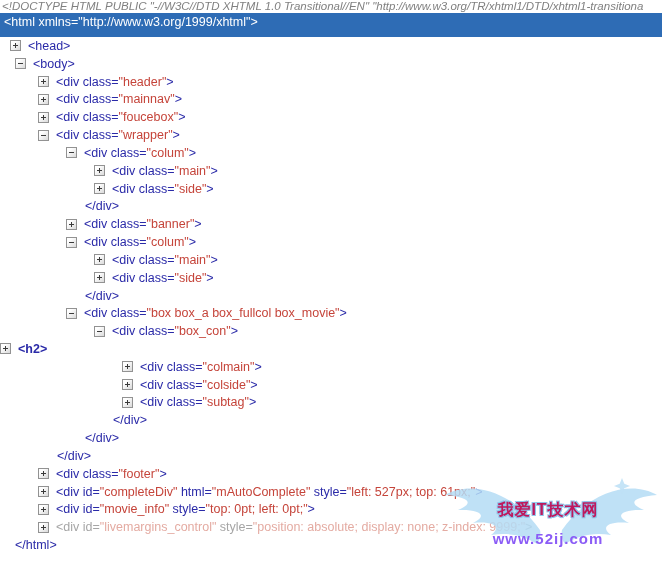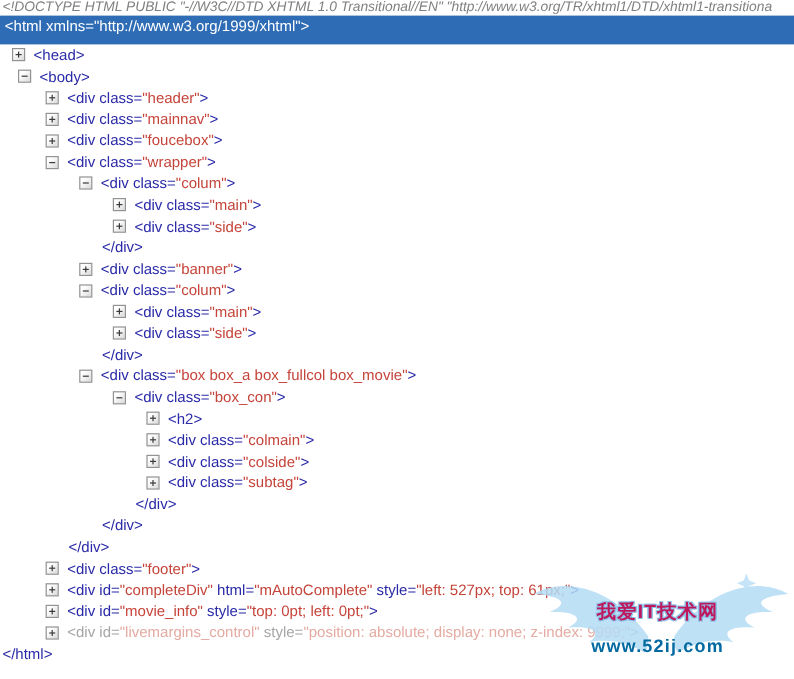--- a/index.html
+++ b/index.html
@@ -81,21 +81,21 @@
       -1px 1px 0 #8fc5eb, 1px 1px 0 #8fc5eb;
     white-space: nowrap;
   }
   .wm-url {
     position: absolute;
     left: 0; right: 6px; top: 62px;
     text-align: center;
     font-size: 15px;
     font-weight: bold;
     letter-spacing: 1px;
-    color: #0369a1;
+    color: #8b5cf6;
     white-space: nowrap;
   }
 </style>
 </head>
 <body>
 
 <div class="doctype-row">&lt;!DOCTYPE HTML PUBLIC "-//W3C//DTD XHTML 1.0 Transitional//EN" "http://www.w3.org/TR/xhtml1/DTD/xhtml1-transitiona</div>
 
 <div class="selected-row">&lt;html xmlns="http://www.w3.org/1999/xhtml"&gt;</div>
 
@@ -110,32 +110,32 @@
     <div class="row" style="padding-left: 94px;"><span class="toggle plus"></span><span class="code"><span class="tag">&lt;div class=</span><span class="val">"main"</span><span class="tag">&gt;</span></span></div>
     <div class="row" style="padding-left: 94px;"><span class="toggle plus"></span><span class="code"><span class="tag">&lt;div class=</span><span class="val">"side"</span><span class="tag">&gt;</span></span></div>
     <div class="row" style="padding-left: 85px;"><span class="code"><span class="tag">&lt;/div&gt;</span></span></div>
     <div class="row" style="padding-left: 66px;"><span class="toggle plus"></span><span class="code"><span class="tag">&lt;div class=</span><span class="val">"banner"</span><span class="tag">&gt;</span></span></div>
     <div class="row" style="padding-left: 66px;"><span class="toggle minus"></span><span class="code"><span class="tag">&lt;div class=</span><span class="val">"colum"</span><span class="tag">&gt;</span></span></div>
     <div class="row" style="padding-left: 94px;"><span class="toggle plus"></span><span class="code"><span class="tag">&lt;div class=</span><span class="val">"main"</span><span class="tag">&gt;</span></span></div>
     <div class="row" style="padding-left: 94px;"><span class="toggle plus"></span><span class="code"><span class="tag">&lt;div class=</span><span class="val">"side"</span><span class="tag">&gt;</span></span></div>
     <div class="row" style="padding-left: 85px;"><span class="code"><span class="tag">&lt;/div&gt;</span></span></div>
     <div class="row" style="padding-left: 66px;"><span class="toggle minus"></span><span class="code"><span class="tag">&lt;div class=</span><span class="val">"box box_a box_fullcol box_movie"</span><span class="tag">&gt;</span></span></div>
     <div class="row" style="padding-left: 94px;"><span class="toggle minus"></span><span class="code"><span class="tag">&lt;div class=</span><span class="val">"box_con"</span><span class="tag">&gt;</span></span></div>
-    <div class="row" style="padding-left: 122px;"><span class="toggle plus"></span><span class="code"><span class="tag">&lt;h2&gt;</span></span></div>
+    <div class="row" style=" font-weight: bold;"><span class="toggle plus"></span><span class="code"><span class="tag">&lt;h2&gt;</span></span></div>
     <div class="row" style="padding-left: 122px;"><span class="toggle plus"></span><span class="code"><span class="tag">&lt;div class=</span><span class="val">"colmain"</span><span class="tag">&gt;</span></span></div>
     <div class="row" style="padding-left: 122px;"><span class="toggle plus"></span><span class="code"><span class="tag">&lt;div class=</span><span class="val">"colside"</span><span class="tag">&gt;</span></span></div>
     <div class="row" style="padding-left: 122px;"><span class="toggle plus"></span><span class="code"><span class="tag">&lt;div class=</span><span class="val">"subtag"</span><span class="tag">&gt;</span></span></div>
     <div class="row" style="padding-left: 113px;"><span class="code"><span class="tag">&lt;/div&gt;</span></span></div>
     <div class="row" style="padding-left: 85px;"><span class="code"><span class="tag">&lt;/div&gt;</span></span></div>
     <div class="row" style="padding-left: 57px;"><span class="code"><span class="tag">&lt;/div&gt;</span></span></div>
     <div class="row" style="padding-left: 38px;"><span class="toggle plus"></span><span class="code"><span class="tag">&lt;div class=</span><span class="val">"footer"</span><span class="tag">&gt;</span></span></div>
     <div class="row" style="padding-left: 38px;"><span class="toggle plus"></span><span class="code"><span class="tag">&lt;div id=</span><span class="val">"completeDiv"</span><span class="tag"> html=</span><span class="val">"mAutoComplete"</span><span class="tag"> style=</span><span class="val">"left: 527px; top: 61px;"</span><span class="tag">&gt;</span></span></div>
     <div class="row" style="padding-left: 38px;"><span class="toggle plus"></span><span class="code"><span class="tag">&lt;div id=</span><span class="val">"movie_info"</span><span class="tag"> style=</span><span class="val">"top: 0pt; left: 0pt;"</span><span class="tag">&gt;</span></span></div>
     <div class="row faded" style="padding-left: 38px;"><span class="toggle plus"></span><span class="code"><span class="tag">&lt;div id=</span><span class="val">"livemargins_control"</span><span class="tag"> style=</span><span class="val">"position: absolute; display: none; z-index: 9999;"</span><span class="tag">&gt;</span></span></div>
-    <div class="row" style="padding-left: 2px;"><span class="code"><span class="tag">&lt;/html&gt;</span></span></div>
+    <div class="row" style="padding-left: 15px;"><span class="code"><span class="tag">&lt;/html&gt;</span></span></div>
   </div>
 
 <div class="watermark">
   <svg width="222" height="96" viewBox="0 0 222 96" xmlns="http://www.w3.org/2000/svg">
     <g fill="#B4DCF5" opacity="0.85">
       <path d="M100,62 C72,22 30,12 5,27 C29,29 35,35 18,42 C41,41 48,48 33,55 C54,53 62,59 51,67 C70,64 84,68 97,76 C100,72 101,67 100,62 Z"></path>
       <path d="M122,62 C150,22 192,12 217,27 C193,29 187,35 204,42 C181,41 174,48 189,55 C168,53 160,59 171,67 C152,64 138,68 125,76 C122,72 121,67 122,62 Z"></path>
       <path d="M182,10 l2.3,5.7 5.7,2.3 -5.7,2.3 -2.3,5.7 -2.3,-5.7 -5.7,-2.3 5.7,-2.3 Z" opacity="0.9"></path>
     </g>
   </svg>

